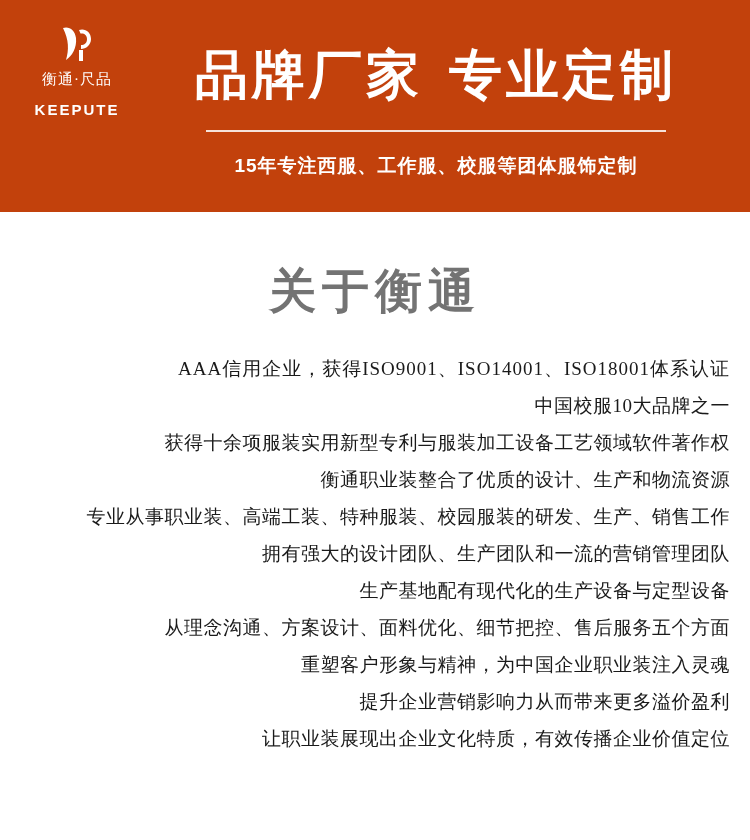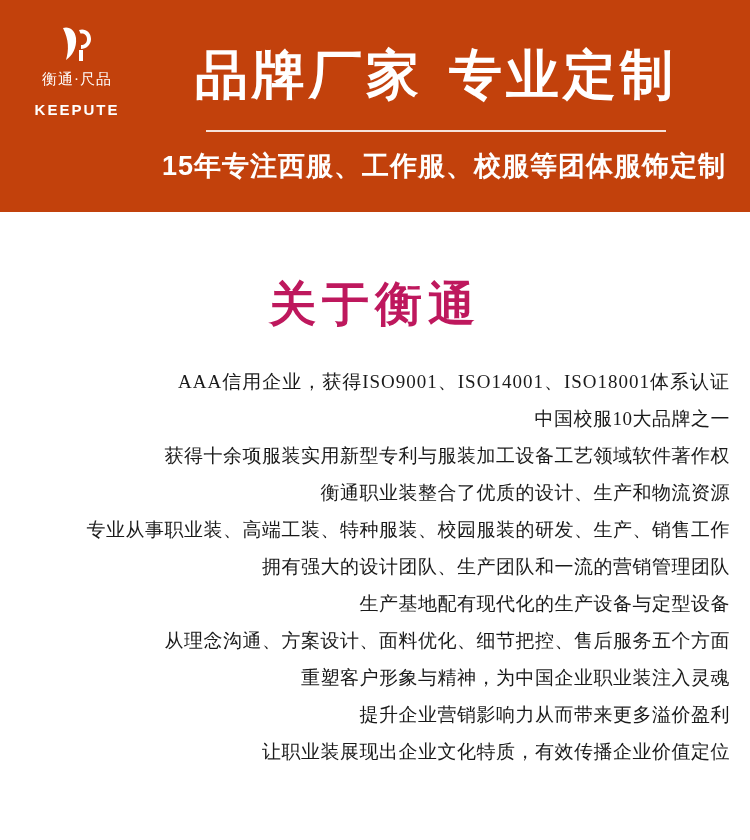--- a/index.html
+++ b/index.html
@@ -90,45 +90,45 @@
     width: 460px;
     height: 2px;
     background: #ffffff;
     opacity: 0.85;
   }
   .banner-sub {
     position: absolute;
     top: 150px;
     left: 0;
     width: 580px;
-    text-align: right;
+    text-align: center;
     color: #ffffff;
     font-family: "Liberation Sans", sans-serif;
     font-weight: bold;
-    font-size: 27px;
+    font-size: 19px;
     letter-spacing: 1px;
     line-height: 32px;
     white-space: nowrap;
   }
 
   
   .content {
     width: 750px;
     padding-top: 26px;
     box-sizing: border-box;
   }
   .section-title {
     text-align: center;
-    color: #be185d;
+    color: #737373;
     font-family: "Liberation Sans", sans-serif;
     font-weight: bold;
     font-size: 47px;
     letter-spacing: 6px;
     line-height: 66px;
-    margin: 33px 0 26px 0;
+    margin: 20px 0 26px 0;
   }
   .lines {
     padding: 0 20px;
   }
   .line {
     text-align: right;
     color: #1a1a1a;
     font-family: "Liberation Serif", serif;
     font-size: 19px;
     line-height: 37px;

